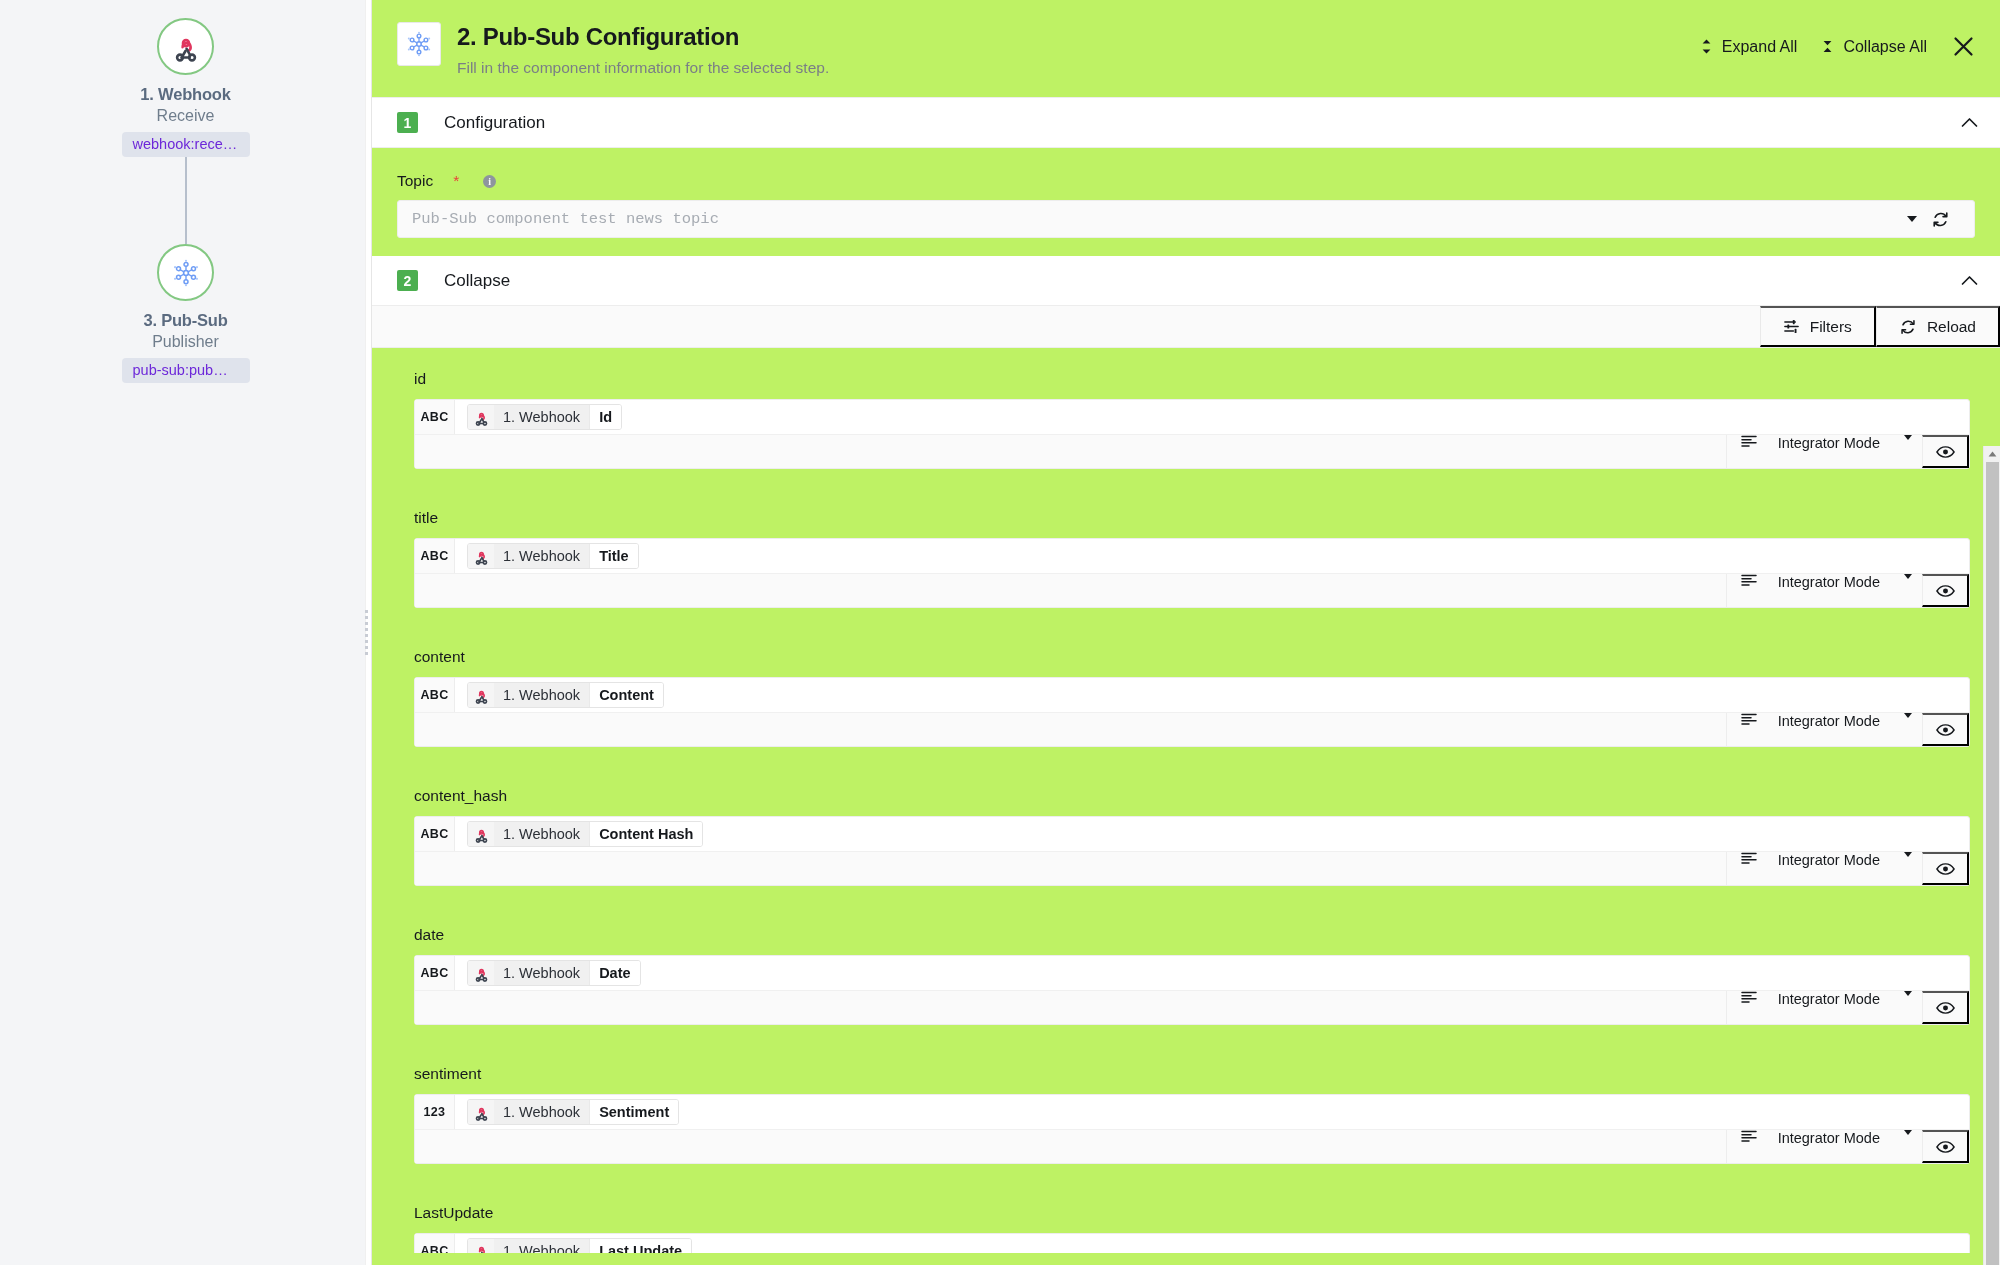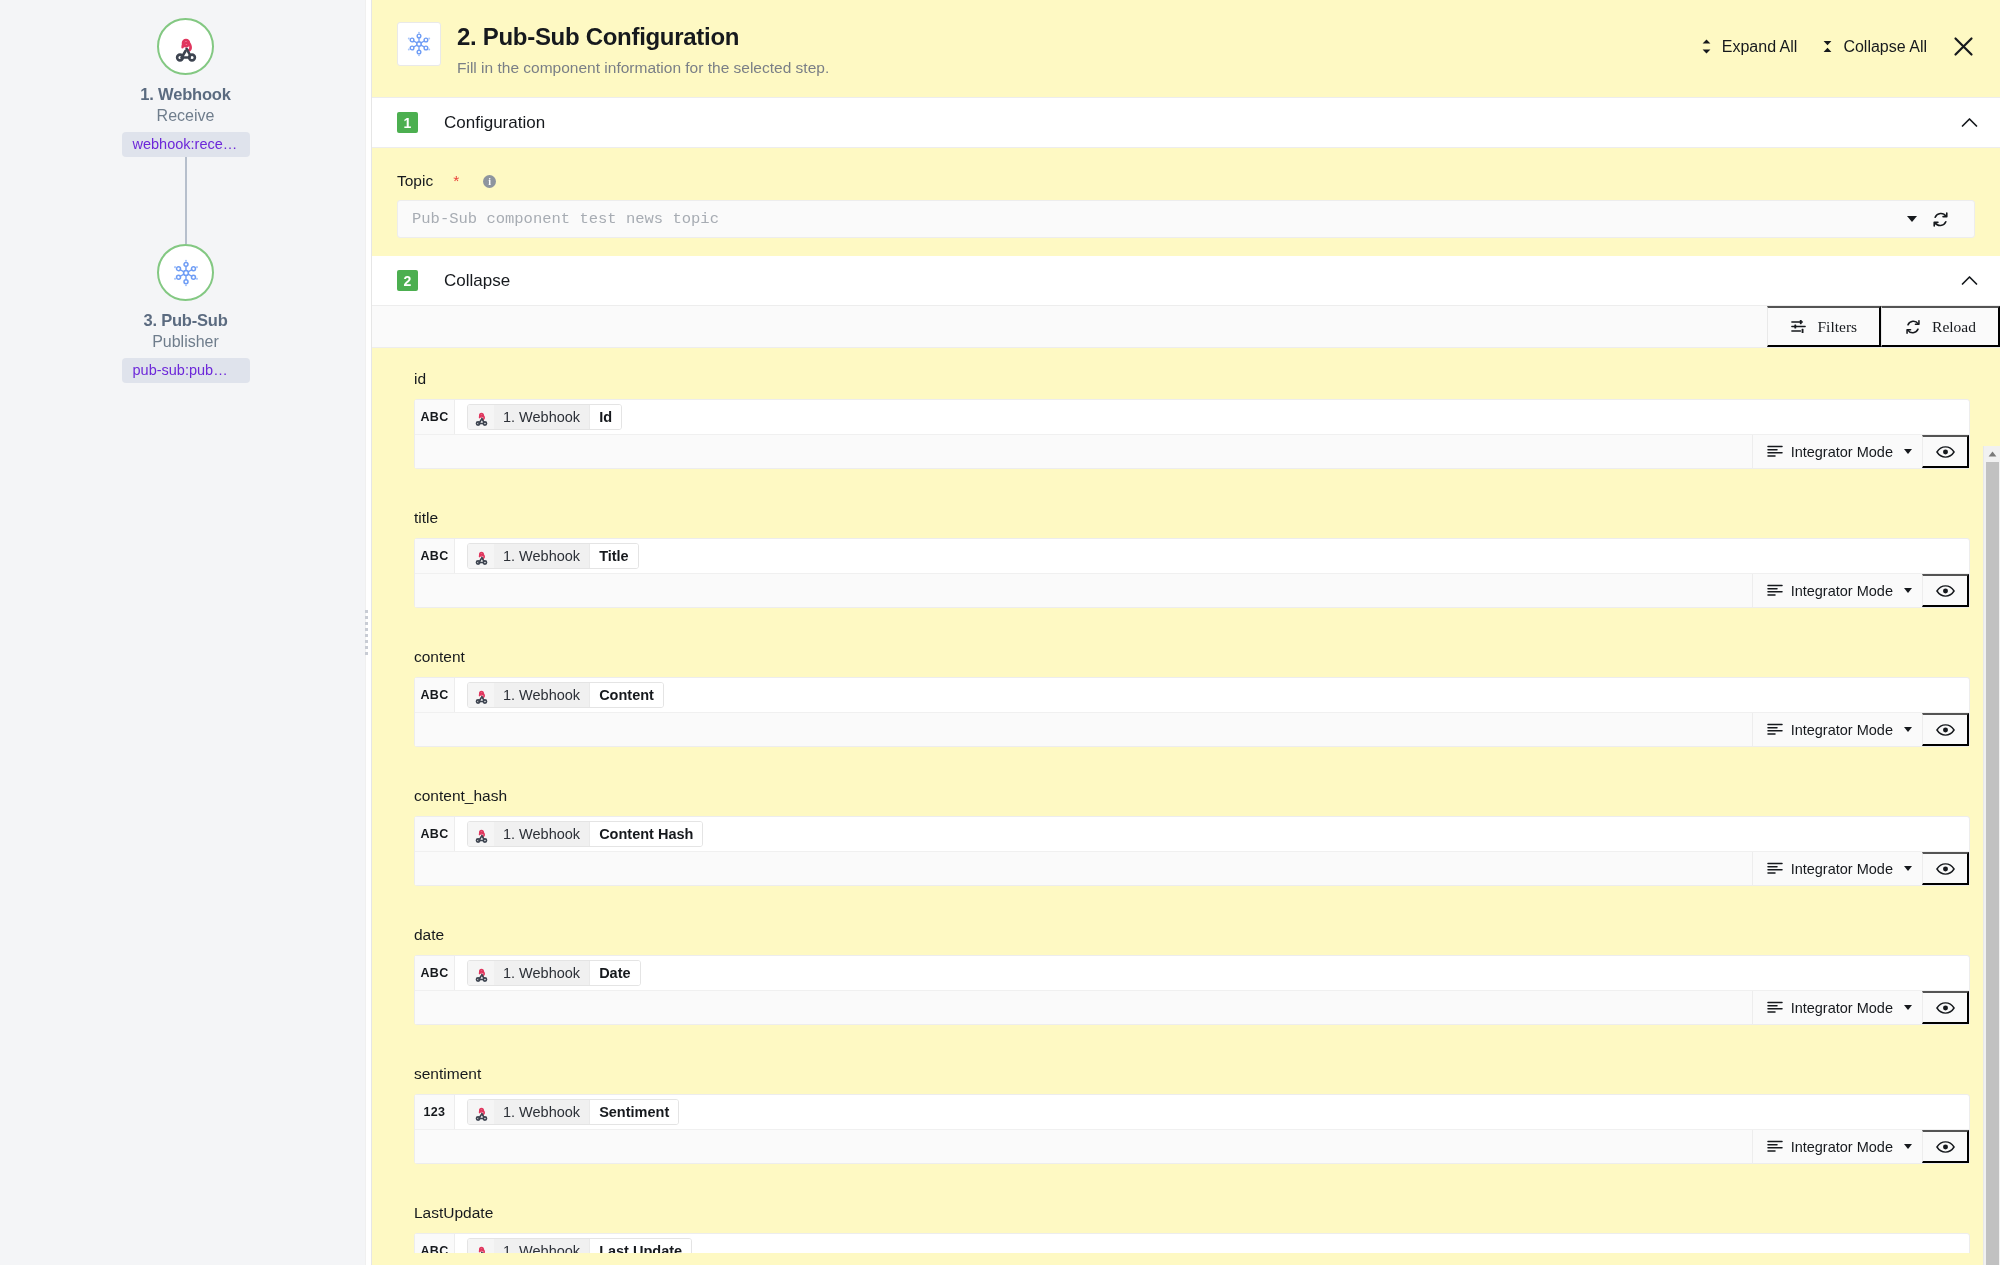--- a/index.html
+++ b/index.html
@@ -46,21 +46,21 @@
     position: absolute; left: 365px; top: 0; width: 8px; height: 1265px;
     background: #ffffff; border-left: 1px solid #f0f0f0;
     display: flex; align-items: center; justify-content: center;
   }
   .grip { display: flex; flex-direction: column; gap: 3px; }
   .grip i { display: flex; gap: 3px; }
   .grip i span { width: 3px; height: 3px; background: #c8ccd4; display: block; }
 
   
   .panel {
-    flex: 1; height: 1265px; background: #fef9c3;
+    flex: 1; height: 1265px; background: #bef264;
     border-left: 1px solid #e6e6e6;
     display: flex; flex-direction: column; overflow: hidden;
     position: relative;
   }
 
   
   .panel-header {
     display: flex; align-items: flex-start;
     padding: 22px 22px 20px 25px;
     border-bottom: 1px solid #ededed;
@@ -128,21 +128,21 @@
   .select-value { flex: 1; font-size: 15.5px; color: #a7acb3; }
   .caret-dn {
     width: 0; height: 0; border-left: 5px solid transparent;
     border-right: 5px solid transparent; border-top: 6px solid #16191d;
     margin-right: 14px;
   }
 
   
   .map-toolbar {
     display: flex; align-items: stretch; justify-content: flex-end;
-    height: 42px; background: #fafafa; border-bottom: 1px solid #ededed; font-family: Liberation Serif, serif;
+    height: 42px; background: #fafafa; border-bottom: 1px solid #ededed;
   }
   .tb-btn {
     display: flex; align-items: center; gap: 10px;
     padding: 0 22px; font-size: 15.5px; color: #16191d;
     border-left: 1px solid #e9e9e9; background: none; cursor: pointer;
     font-family: inherit; white-space: nowrap;
   }
 
   
   .map-list {
@@ -176,21 +176,21 @@
   .token-field {
     padding: 0 9px; font-size: 14.5px; font-weight: bold; color: #16191d;
     background: #fff; height: 100%; display: flex; align-items: center;
     border-left: 1px solid #e9e9e9;
   }
   .map-bottom {
     display: flex; align-items: stretch; justify-content: flex-end;
     height: 34px; background: #fafafa; border-top: 1px solid #f0f0f0;
   }
   .mode-sel {
-    display: flex; align-items: center; gap: 8px; padding: 0 10px 0 14px;
+    display: flex; align-items: flex-start; gap: 21px; padding: 0 10px 0 14px;
     font-size: 14.5px; color: #16191d; border-left: 1px solid #ededed;
     cursor: pointer; white-space: nowrap;
   }
   .mode-caret {
     width: 0; height: 0; border-left: 4.5px solid transparent;
     border-right: 4.5px solid transparent; border-top: 5.5px solid #16191d;
     margin-left: 3px;
   }
   .eye-btn {
     width: 47px; display: flex; align-items: center; justify-content: center;

